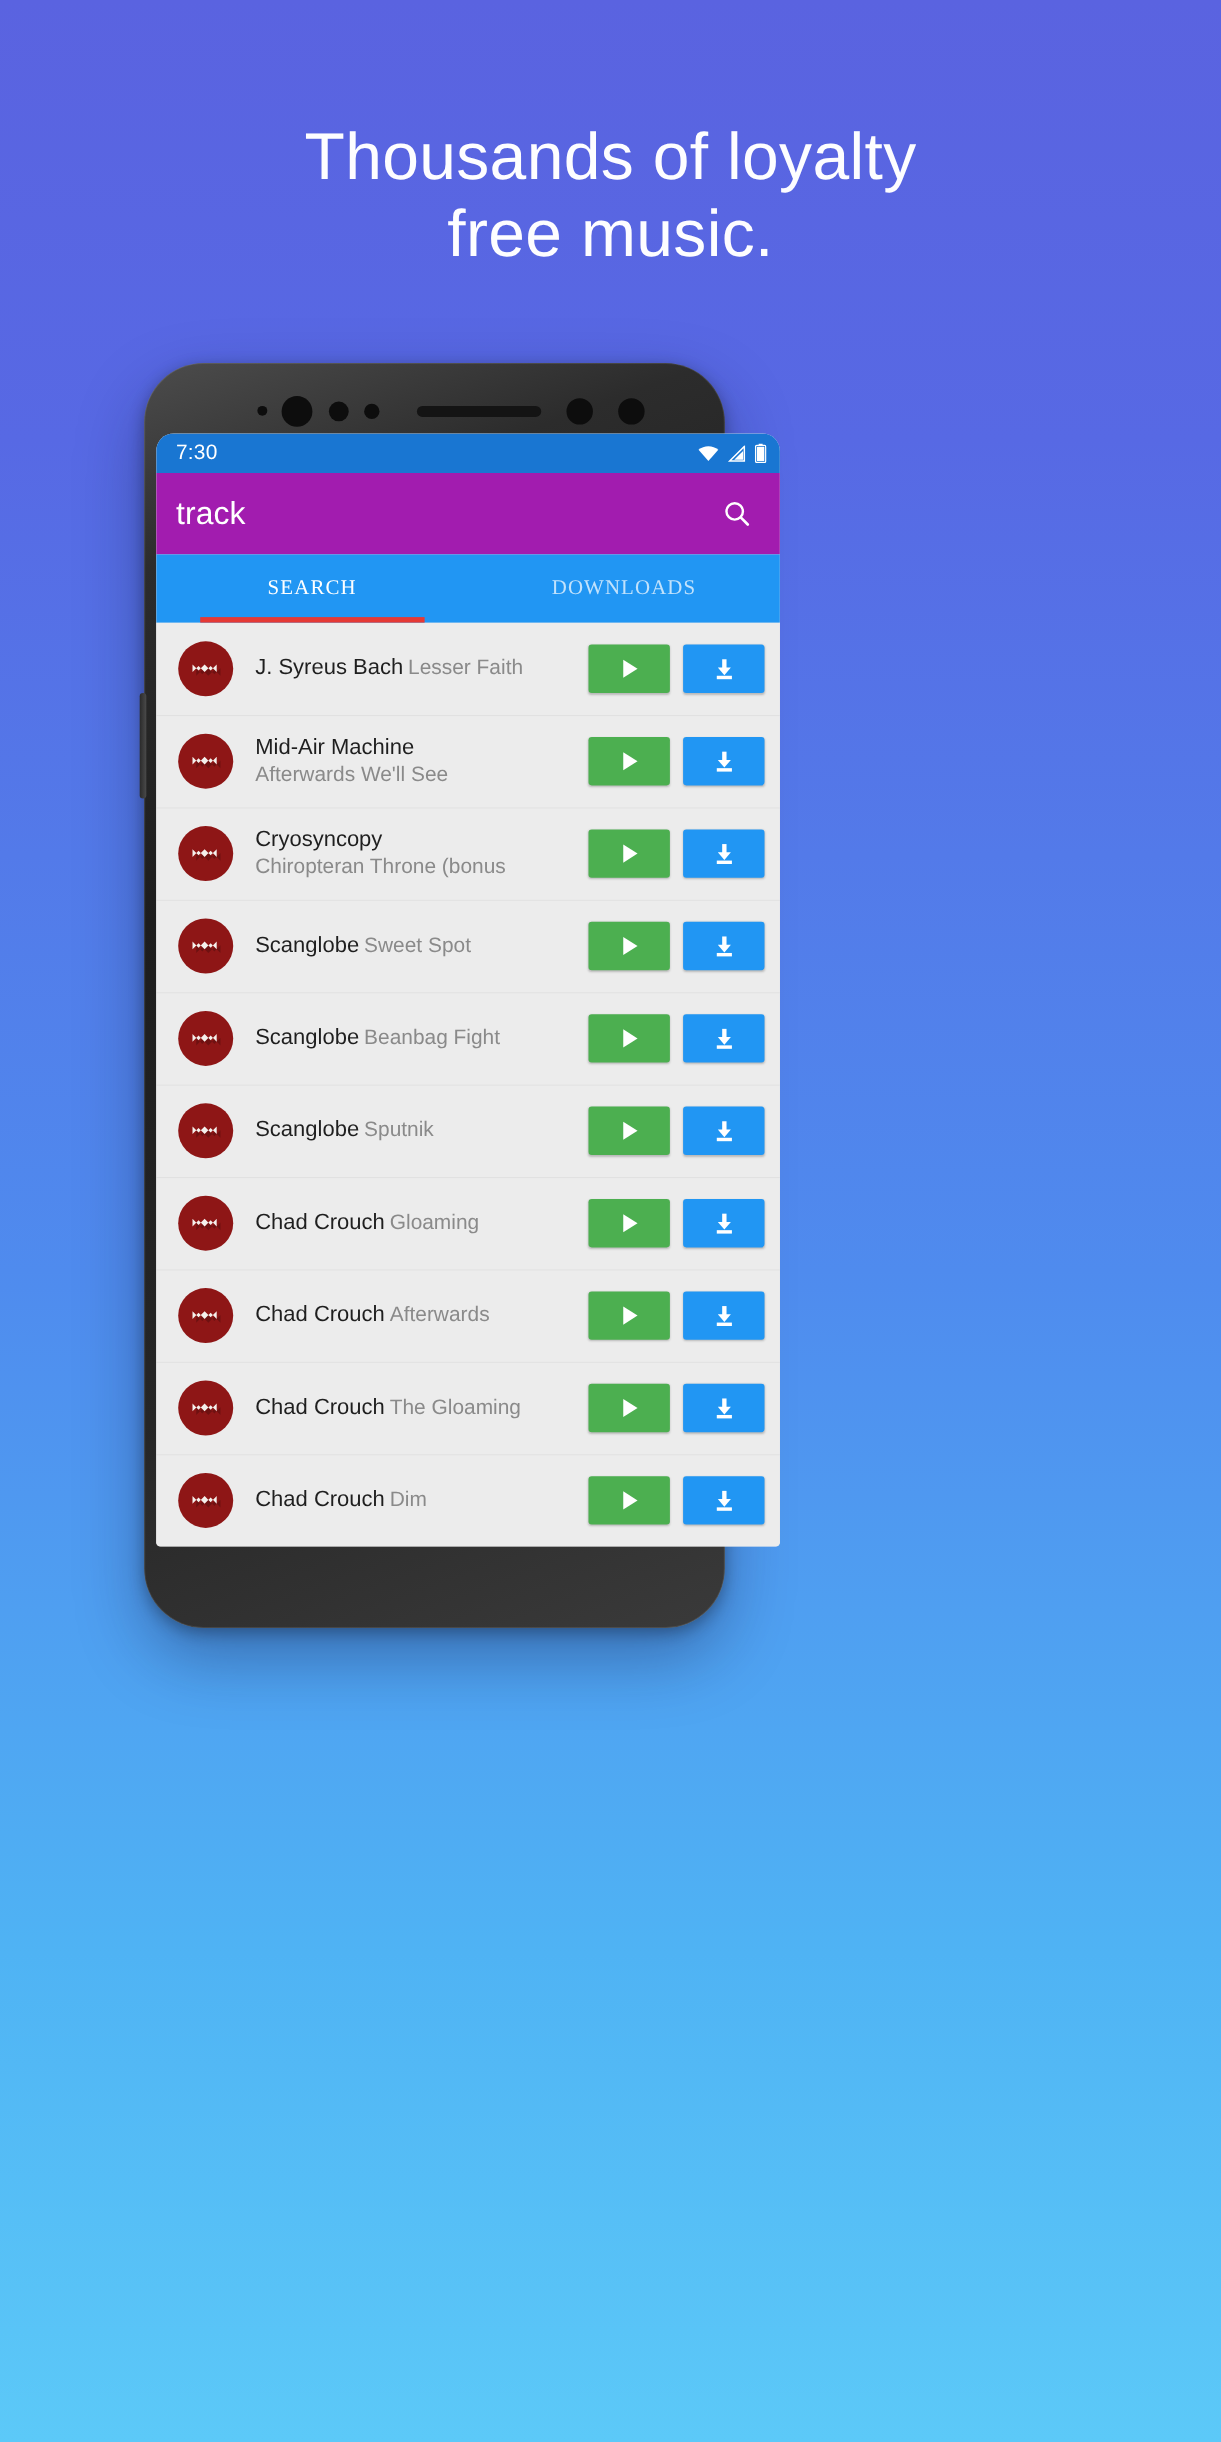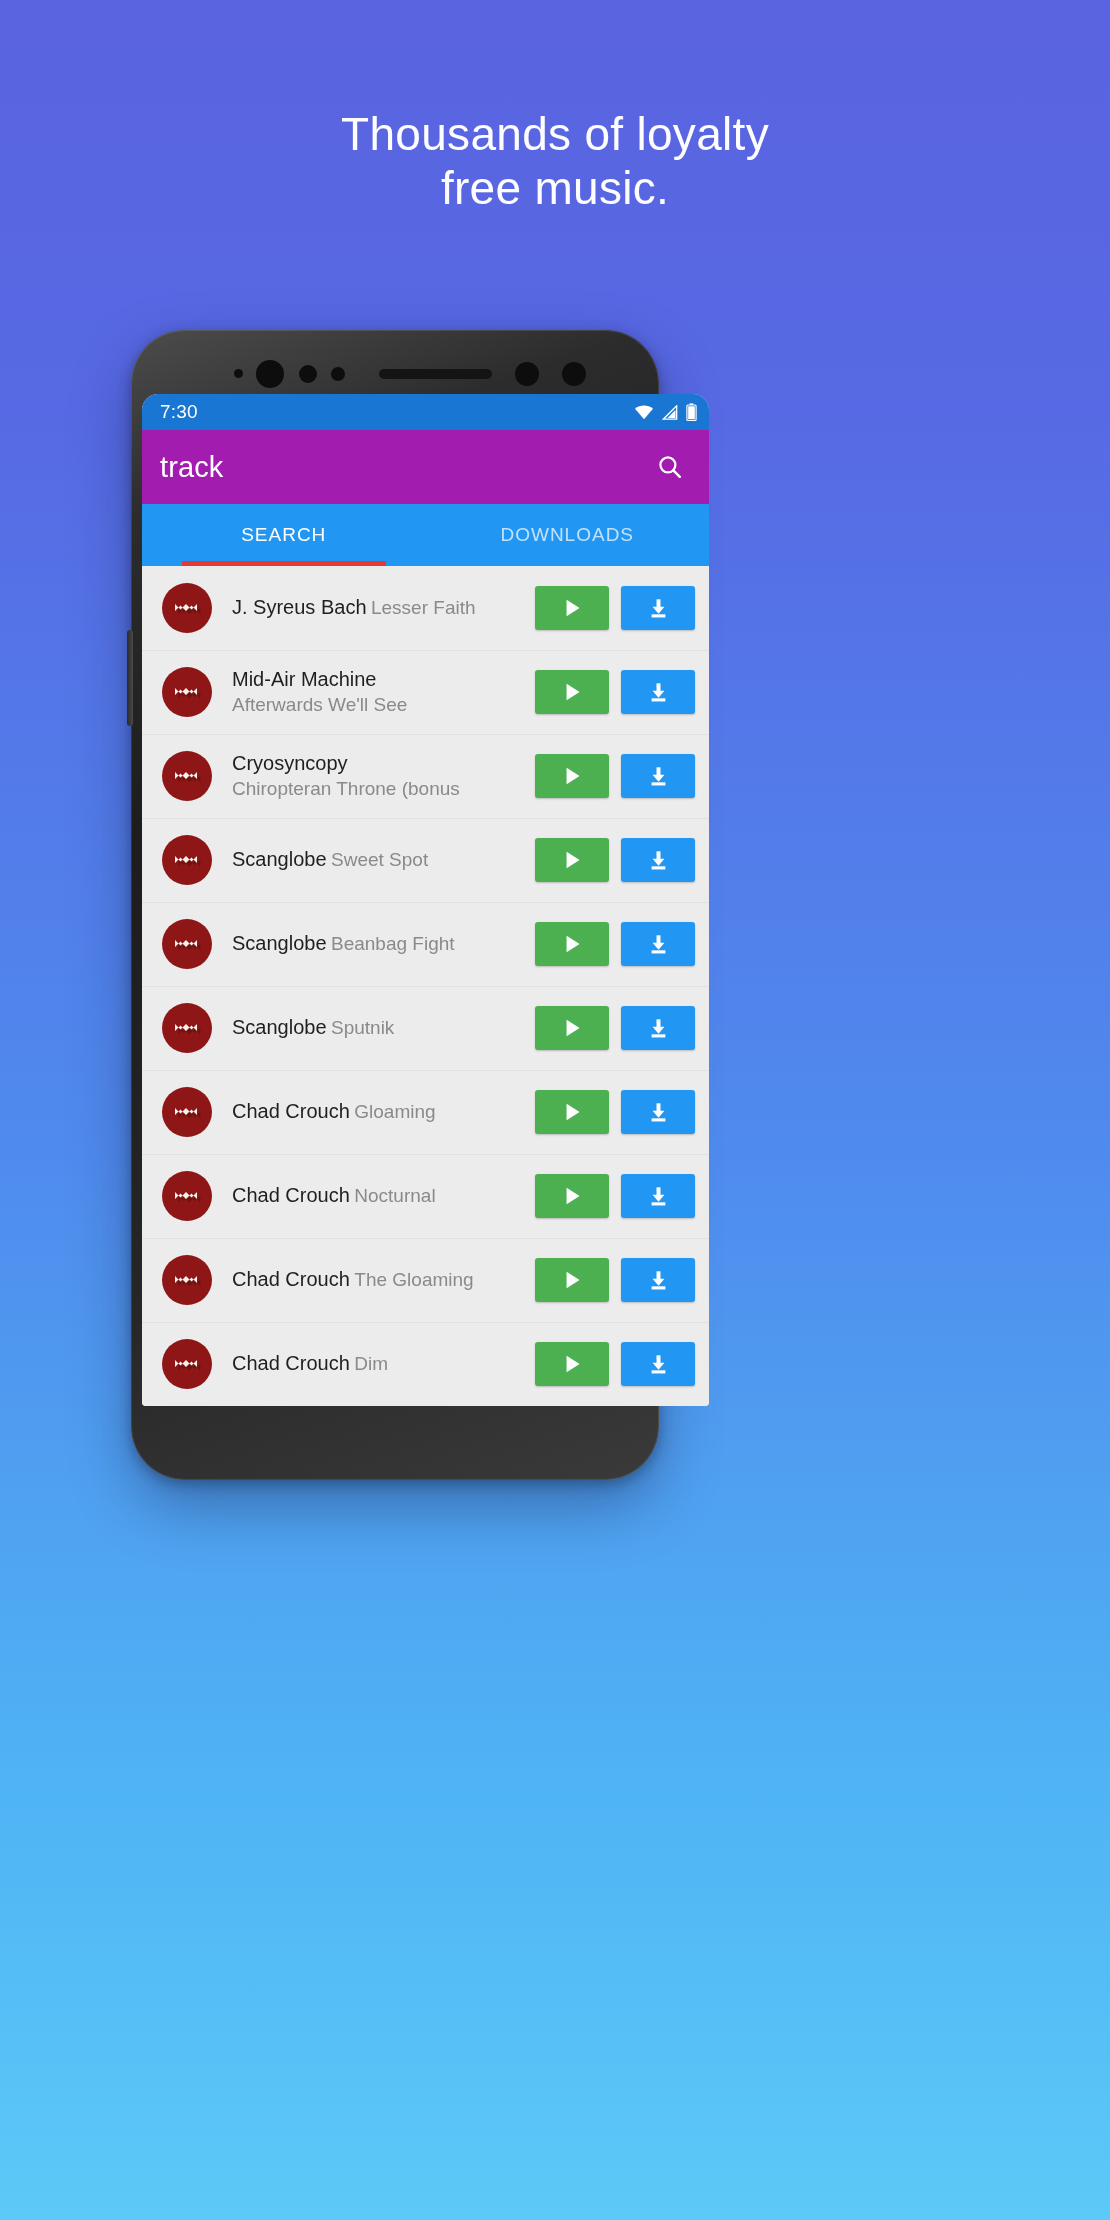--- a/index.html
+++ b/index.html
@@ -13,21 +13,21 @@
     position: relative;
   }
 
   
   .headline {
     position: absolute;
     top: 108px;
     left: 0; right: 0;
     text-align: center;
     color: #FDFDFF;
-    font-size: 46px;
+    font-size: 60px;
     line-height: 1.17;
     font-weight: 400;
     letter-spacing: 0.3px;
     padding: 0 70px;
   }
   .headline .l2 { display: block; }
 
   
   .phone {
     position: absolute;
@@ -133,20 +133,21 @@
   }
   .tab {
     flex: 1;
     display: flex; align-items: center; justify-content: center;
     color: rgba(255,255,255,0.72);
     font-size: 19px;
     font-weight: 500;
     letter-spacing: 1.0px;
     cursor: pointer;
     position: relative;
+    font-family: Liberation Serif, serif;
   }
   .tab.active { color: #ffffff; }
   .tab.active::after {
     content: "";
     position: absolute;
     left: 14%; right: 14%;
     bottom: 0;
     height: 5px;
     background: #E53935;
   }
@@ -468,21 +469,21 @@
 
   <div class="row">
     <span class="avatar">
       <svg width="34" height="34" viewBox="0 0 34 34">
         <path d="M5 20 L5 13 L10.5 18.6 L16 13 L21.5 18.6 L27 13 L27 20 L21.5 14.4 L16 20 L10.5 14.4 Z" fill="rgba(0,0,0,0.22)" transform="translate(3.4,3.4)"></path>
         <path d="M5 20 L5 13 L10.5 18.6 L16 13 L21.5 18.6 L27 13 L27 20 L21.5 14.4 L16 20 L10.5 14.4 Z" fill="#F4F0EC"></path>
       </svg>
     </span>
     <span class="meta">
       <span class="artist">Chad Crouch</span>
-      <span class="title">Nocturnal</span>
+      <span class="title">Afterwards</span>
     </span>
     <span class="actions">
       <button class="act play">
         <svg width="26" height="26" viewBox="0 0 24 24">
           <path d="M7 4.4 L19 12 L7 19.6 Z" fill="#ffffff"></path>
         </svg>
       </button>
       <button class="act dl">
         <svg width="25" height="25" viewBox="0 0 24 24">
           <rect x="10.1" y="3.2" width="3.8" height="8.2" fill="#ffffff"></rect>

